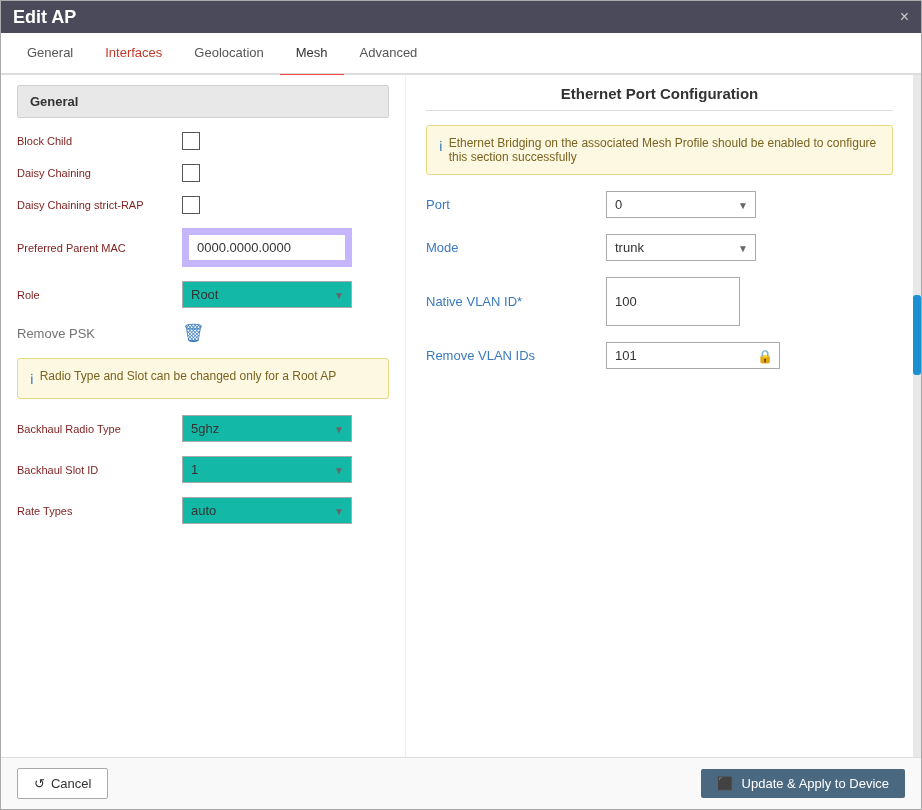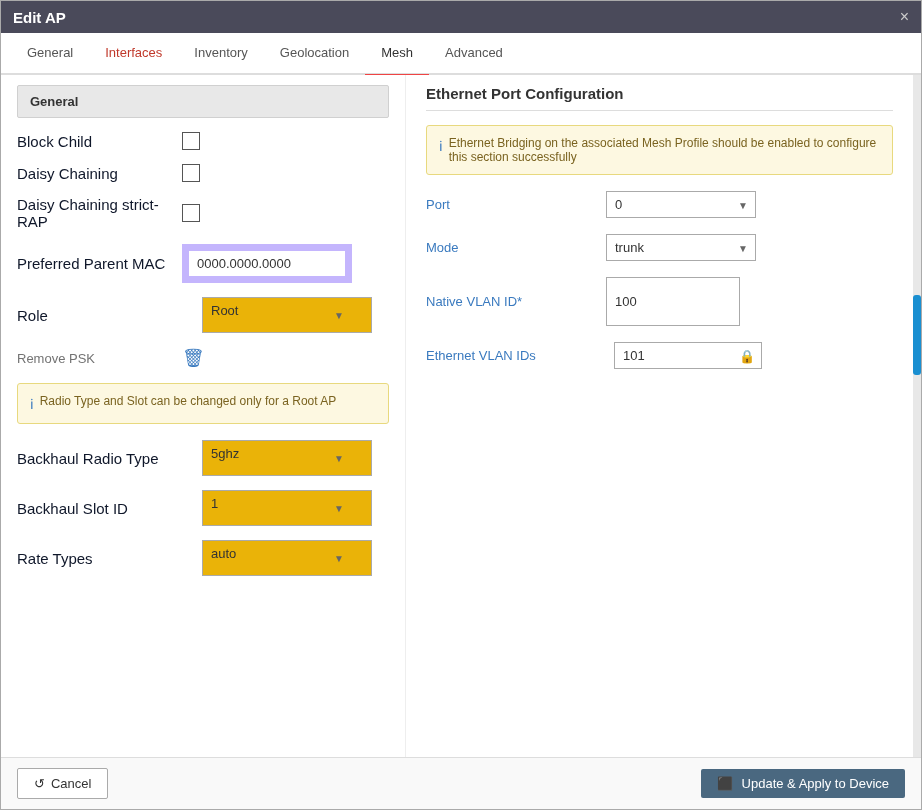--- a/index.html
+++ b/index.html
@@ -19,21 +19,21 @@
       background: #4a4a5a;
       color: #fff;
       padding: 8px 12px;
       display: flex;
       align-items: center;
       justify-content: space-between;
       height: 32px;
       flex-shrink: 0;
     }
     .title-bar-title {
-      font-size: 15px;
+      font-size: 18px;
       font-weight: bold;
     }
     .title-bar-close {
       color: #ccc;
       cursor: pointer;
       font-size: 16px;
       line-height: 1;
     }
 
     .tab-bar {
@@ -93,22 +93,22 @@
     }
 
     .form-row {
       display: flex;
       align-items: center;
       margin-bottom: 14px;
     }
 
     .form-label {
       width: 165px;
-      color: #0f172a;
-      font-size: 15px;
+      color: #7f1d1d;
+      font-size: 11px;
       flex-shrink: 0;
     }
 
     .checkbox-input {
       width: 18px;
       height: 18px;
       border: 1.5px solid #555;
       display: inline-block;
       cursor: pointer;
     }
@@ -122,30 +122,29 @@
       outline: none;
     }
 
     .select-wrapper {
       position: relative;
       display: inline-block;
       width: 170px;
     }
     .select-wrapper select {
       width: 100%;
-      padding: 5px 24px 14px 8px;
-      border: 1px solid #aaa;
-      font-size: 13px;
-      color: #333;
-      background: #eab308;
+      padding: 5px 24px 5px 8px;
+      border: 1px solid #aaa;
+      font-size: 13px;
+      color: #333;
+      background: #14b8a6;
       appearance: none;
       -webkit-appearance: none;
       cursor: pointer;
       outline: none;
-      margin-left: 20px;
     }
     .select-arrow {
       position: absolute;
       right: 8px;
       top: 50%;
       transform: translateY(-50%);
       pointer-events: none;
       color: #666;
       font-size: 10px;
     }
@@ -183,20 +182,21 @@
       flex-shrink: 0;
     }
 
     .section-title-large {
       font-size: 15px;
       font-weight: bold;
       color: #333;
       border-bottom: 1px solid #ddd;
       padding-bottom: 8px;
       margin-bottom: 14px;
+      text-align: center;
     }
 
     .right-form-row {
       display: flex;
       align-items: center;
       margin-bottom: 16px;
     }
     .right-form-label {
       width: 180px;
       color: #3a7abf;
@@ -224,22 +224,21 @@
       border: 1px solid #aaa;
       padding: 16px 8px;
       font-size: 13px;
       width: 134px;
       color: #333;
       outline: none;
     }
     .allowed-vlan-wrapper {
       position: relative;
       display: inline-block;
-      width: 148px;
-      margin-left: 8px;
+      width: 174px;
     }
     .allowed-vlan-wrapper input {
       width: 100%;
       padding: 5px 28px 5px 8px;
       border: 1px solid #aaa;
       font-size: 13px;
       color: #333;
       outline: none;
     }
     .vlan-icon {
@@ -315,23 +314,20 @@
   </div>
 
   <div class="tab-bar">
     <div class="tab">
       <span>General</span>
     </div>
     <div class="tab red">
       <span>Interfaces</span>
     </div>
     <div class="tab">
-      <span>Inventory</span>
-    </div>
-    <div class="tab">
       <span>Geolocation</span>
     </div>
     <div class="tab active">
       <span>Mesh</span>
     </div>
     <div class="tab">
       <span>Advanced</span>
     </div>
   </div>
 
@@ -451,21 +447,21 @@
           <span class="select-arrow">▼</span>
         </div>
       </div>
 
       <div class="right-form-row">
         <span class="right-form-label">Native VLAN ID*</span>
         <input class="right-text-input" type="text" value="100" style="">
       </div>
 
       <div class="right-form-row">
-        <span class="right-form-label">Ethernet VLAN IDs</span>
+        <span class="right-form-label">Remove VLAN IDs</span>
         <div class="allowed-vlan-wrapper">
           <input type="text" value="101" style="">
           <span class="vlan-icon">🔒</span>
         </div>
       </div>
 
     </div>
 
     <div class="scrollbar-container">
       <div class="scrollbar-thumb-el"></div>

